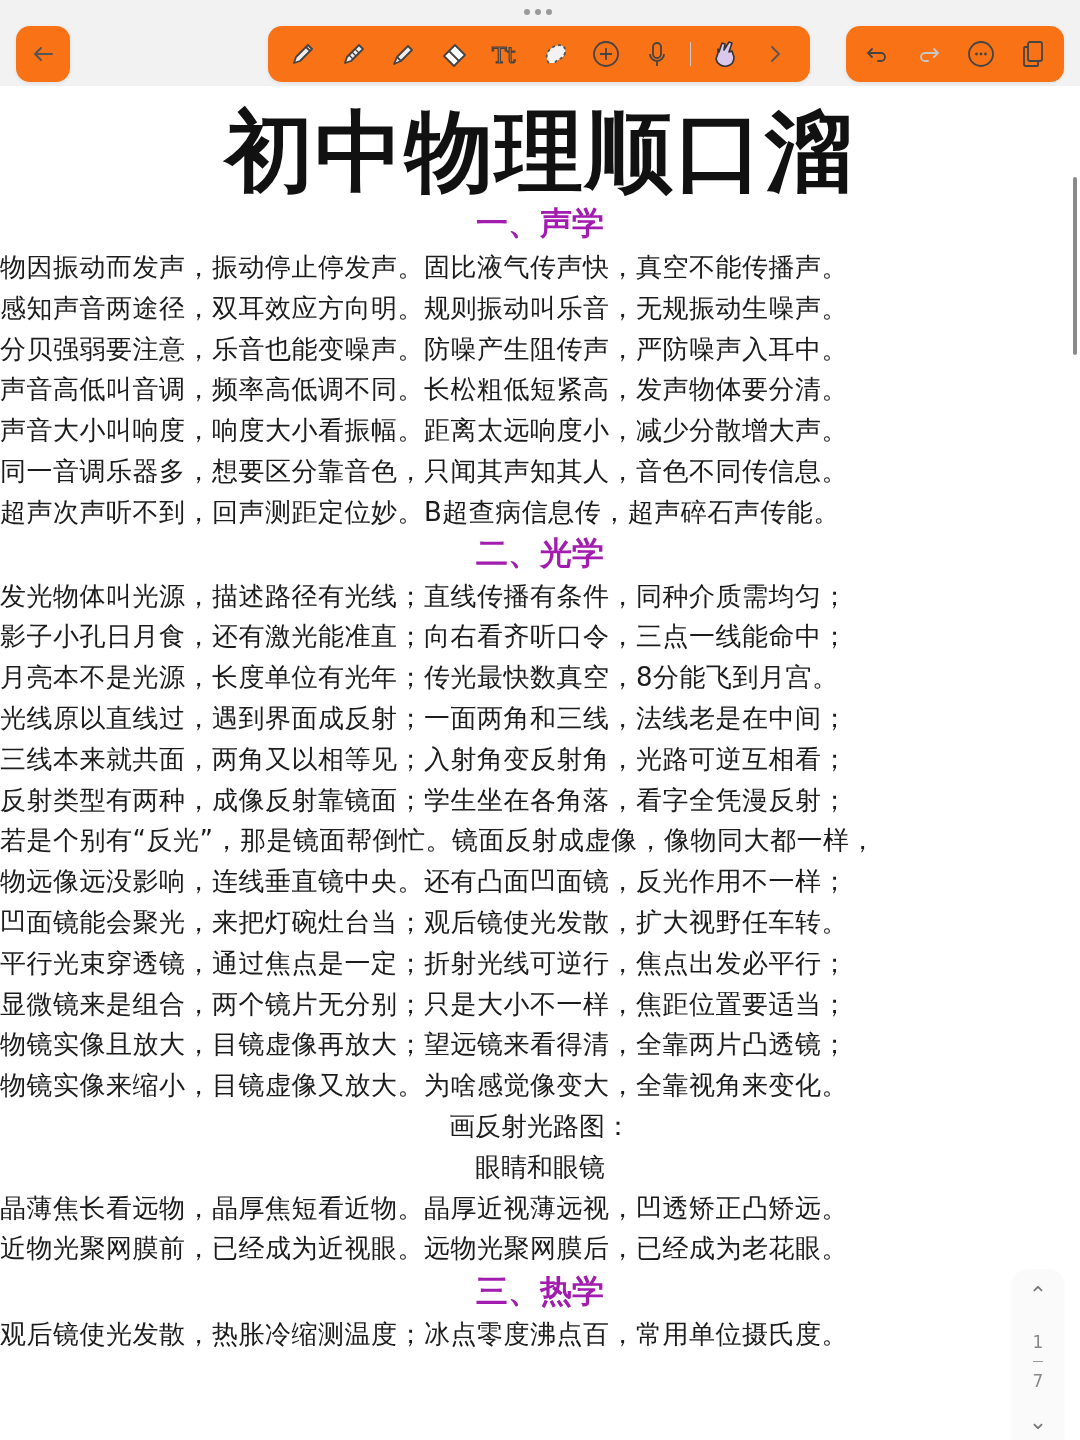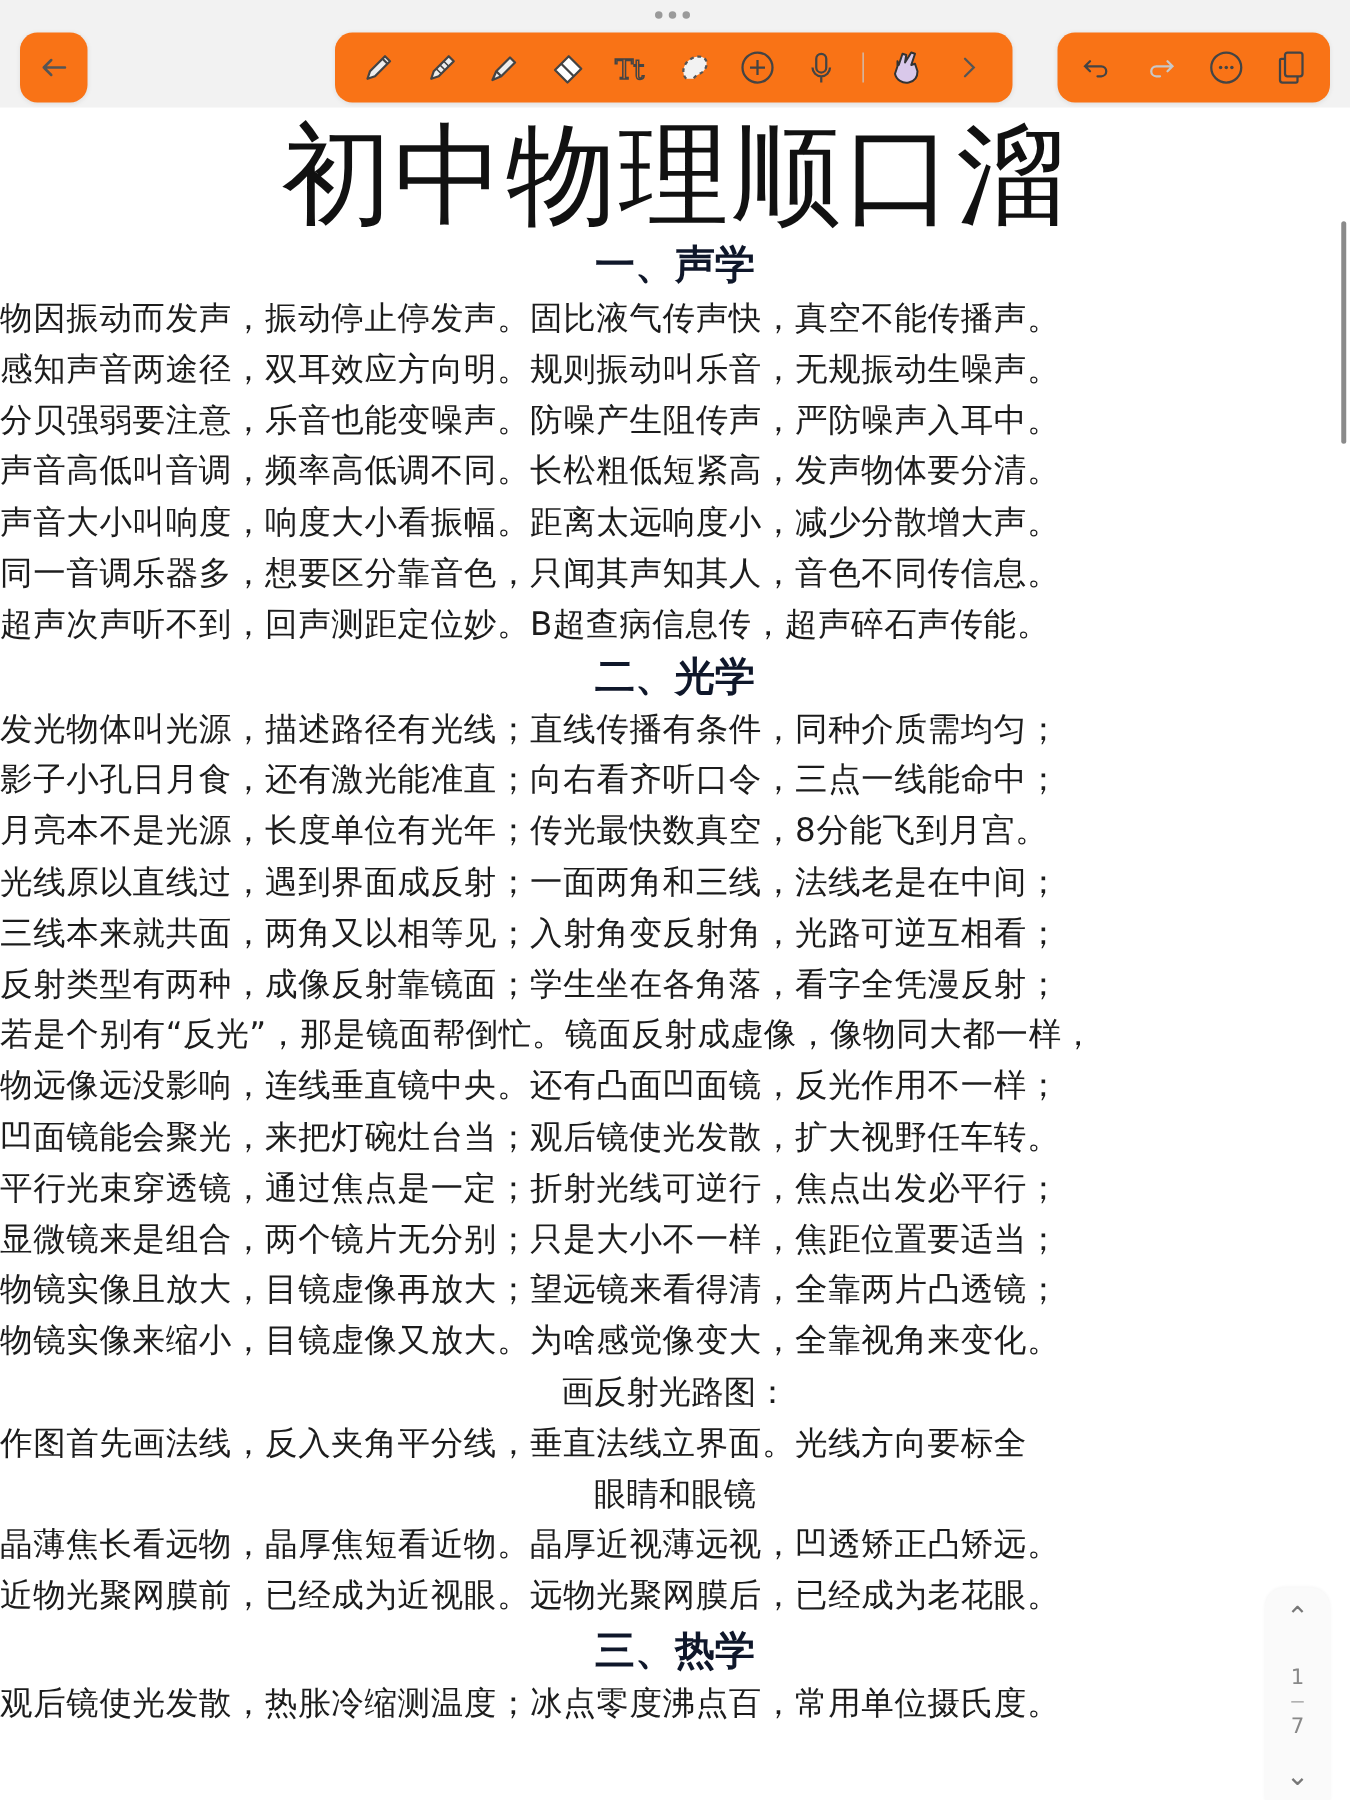--- a/index.html
+++ b/index.html
@@ -8,22 +8,22 @@
   .grabber{position:absolute;left:524px;top:9px;display:flex;gap:5px;}
   .grabber span{width:6px;height:6px;border-radius:50%;background:#9a9a9a;display:block;}
   .panel{position:absolute;background:#f97316;border-radius:14px;box-shadow:0 1px 4px rgba(0,0,0,0.08);display:flex;align-items:center;}
   .back-panel{left:16px;top:26px;width:54px;height:56px;justify-content:center;}
   .tools-panel{left:268px;top:26px;width:542px;height:56px;padding:0 18px;box-sizing:border-box;justify-content:space-between;}
   .right-panel{left:846px;top:26px;width:218px;height:56px;padding:0 14px;box-sizing:border-box;justify-content:space-between;}
   .ic{width:34px;height:34px;display:flex;align-items:center;justify-content:center;}
   .ic svg{width:30px;height:30px;}
   .sep{width:1px;height:24px;background:#c9c9c9;}
   .page{position:absolute;left:0;top:86px;width:1080px;}
-  .title{text-align:center;font-family:"Liberation Sans","DejaVu Sans",sans-serif;font-weight:normal;font-size:88px;letter-spacing:2px;line-height:100px;margin-top:4px;color:#111;}
-  .heading{text-align:center;color:#0f172a;font-weight:bold;font-size:32px;line-height:40px;height:40px;}
+  .title{text-align:center;font-family:"Liberation Sans","DejaVu Sans",sans-serif;font-weight:bold;font-size:88px;letter-spacing:2px;line-height:100px;margin-top:16px;color:#111;}
+  .heading{text-align:center;color:#a21caf;font-weight:bold;font-size:32px;line-height:40px;height:40px;}
   .line{text-align:left;font-size:26px;line-height:40.8px;height:40.8px;white-space:nowrap;letter-spacing:0.5px;}
   .sub{text-align:center;font-size:26px;line-height:40.8px;height:40.8px;white-space:nowrap;}
   .scroll-thumb{position:absolute;left:1073px;top:177px;width:4px;height:178px;border-radius:2px;background:#8a8a8a;}
   .pager{position:absolute;left:1012px;top:1270px;width:52px;height:170px;background:#fafafa;border-radius:16px 16px 0 0;box-shadow:0 0 3px rgba(0,0,0,0.05);display:flex;flex-direction:column;align-items:center;}
   .pager .chev{color:#777;font-size:22px;line-height:22px;height:30px;margin-top:14px;}
   .pager .num{color:#888;font-size:17px;line-height:20px;}
   .pager .dash{width:10px;height:1px;background:#999;margin:9px 0;}
 </style>
 </head>
 <body>
@@ -155,21 +155,20 @@
     <div class="line">反射类型有两种，成像反射靠镜面；学生坐在各角落，看字全凭漫反射；</div>
     <div class="line">若是个别有“反光”，那是镜面帮倒忙。镜面反射成虚像，像物同大都一样，</div>
     <div class="line">物远像远没影响，连线垂直镜中央。还有凸面凹面镜，反光作用不一样；</div>
     <div class="line">凹面镜能会聚光，来把灯碗灶台当；观后镜使光发散，扩大视野任车转。</div>
     <div class="line">平行光束穿透镜，通过焦点是一定；折射光线可逆行，焦点出发必平行；</div>
     <div class="line">显微镜来是组合，两个镜片无分别；只是大小不一样，焦距位置要适当；</div>
     <div class="line">物镜实像且放大，目镜虚像再放大；望远镜来看得清，全靠两片凸透镜；</div>
     <div class="line">物镜实像来缩小，目镜虚像又放大。为啥感觉像变大，全靠视角来变化。</div>
 
     <div class="sub">画反射光路图：</div>
-    <div class="line">作图首先画法线，反入夹角平分线，垂直法线立界面。光线方向要标全</div>
     <div class="sub">眼睛和眼镜</div>
     <div class="line">晶薄焦长看远物，晶厚焦短看近物。晶厚近视薄远视，凹透矫正凸矫远。</div>
     <div class="line">近物光聚网膜前，已经成为近视眼。远物光聚网膜后，已经成为老花眼。</div>
   </div>
 
   <div class="heading" style="margin-top:2px;">三、热学</div>
   <div style="margin-top:3px">
     <div class="line">观后镜使光发散，热胀冷缩测温度；冰点零度沸点百，常用单位摄氏度。</div>
   </div>
 </div>

